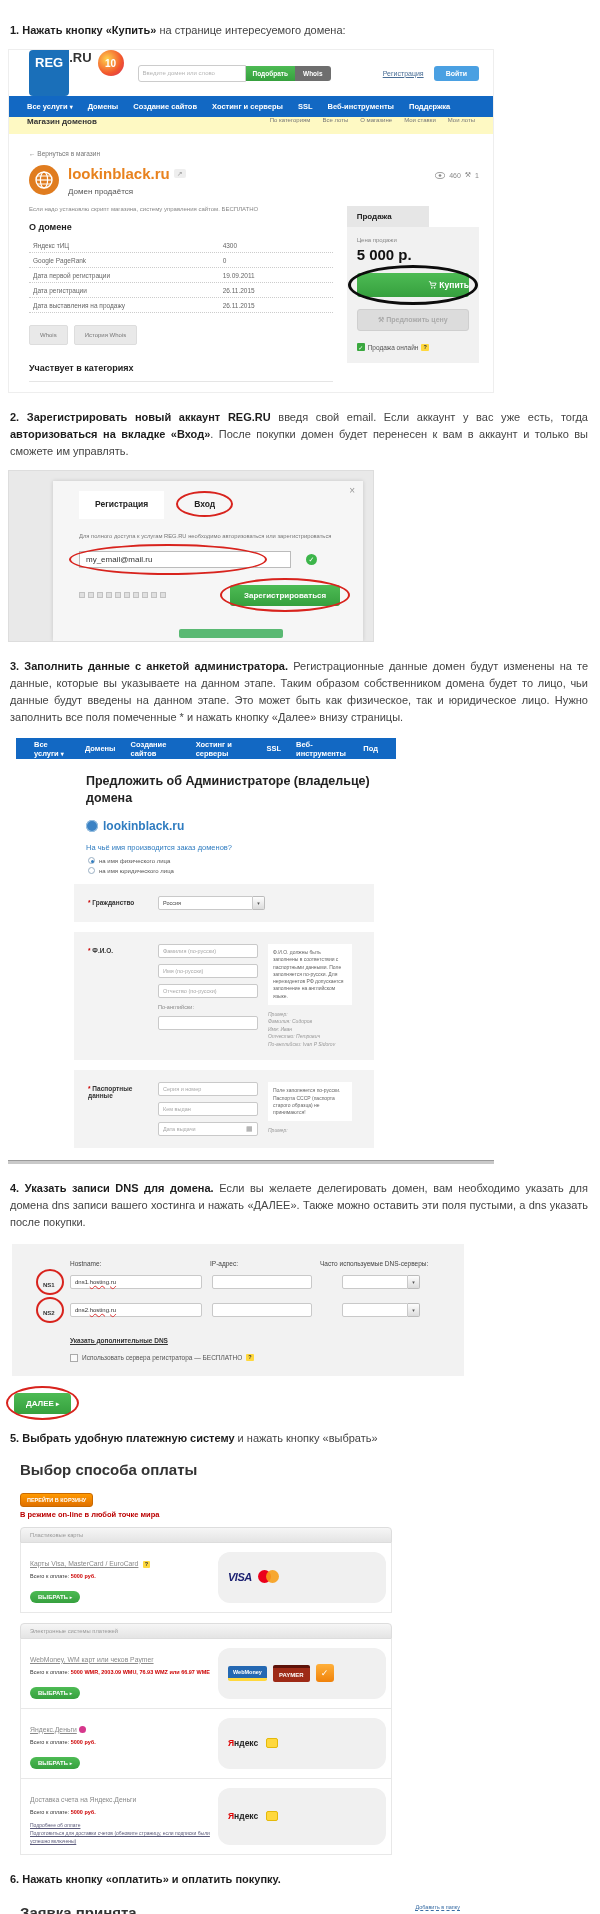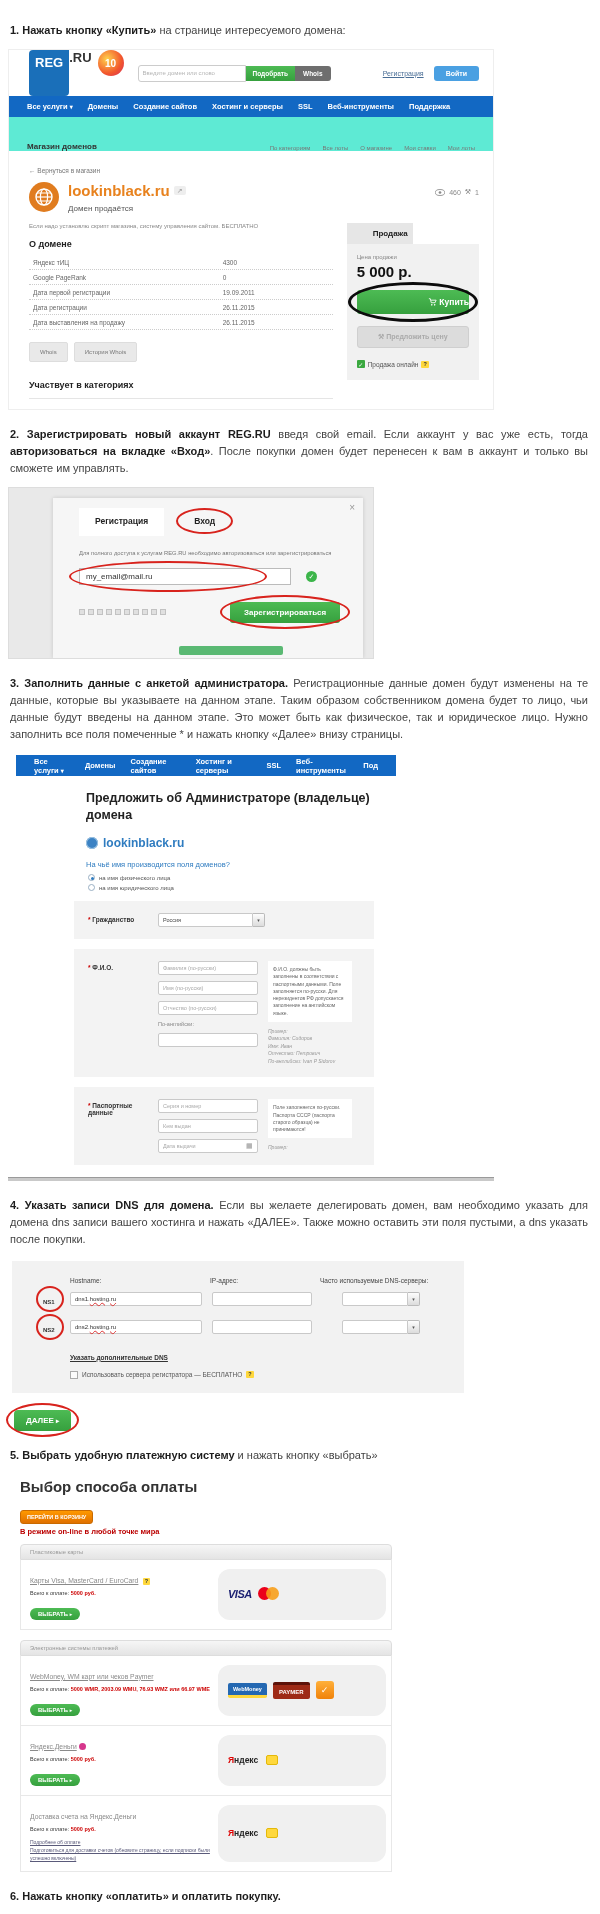--- a/index.html
+++ b/index.html
@@ -24,21 +24,21 @@
   .reg-ru { font-weight:bold; font-size:13px; color:#333; margin-right:6px; }
   .anniv { width:26px; height:26px; border-radius:50%; background:radial-gradient(circle at 35% 35%, #ffd24d, #f2572c 60%, #d42a63); color:#fff; font-size:10px; font-weight:bold; display:flex; align-items:center; justify-content:center; margin-right:14px; }
   .srch { display:flex; align-items:center; }
   .srch-in { width:108px; height:17px; border:1px solid #ccc; border-radius:3px 0 0 3px; font-size:6px; color:#b5b5b5; padding:0 4px; display:flex; align-items:center; background:#fff; }
   .srch .btn-green { font-size:6.5px; padding:4px 7px; border-radius:0; }
   .btn-dark { background:#6e6e6e; color:#fff; font-size:6.5px; font-weight:bold; padding:4px 8px; border-radius:0 3px 3px 0; }
   .s1-hd-right { margin-left:auto; display:flex; align-items:center; gap:10px; }
   .lnk-reg { font-size:7px; color:#4a6e96; text-decoration:underline; }
   .btn-login { background:#4aa0e2; color:#fff; font-size:7px; font-weight:bold; padding:4px 12px; border-radius:3px; }
   .navbar { background:#1268c3; display:flex; align-items:center; gap:15px; padding:0 18px; height:21px; color:#fff; font-size:7.5px; font-weight:bold; }
-  .shopbar { background:#5eead4; display:flex; align-items:flex-end; height:34px; padding:0 18px; }
+  .shopbar { background:#fef9c3; display:flex; align-items:flex-start; height:17px; padding:0 18px; }
   .shopbar .t { font-weight:bold; font-size:8px; color:#333; }
   .shopbar .links { margin-left:auto; display:flex; gap:12px; font-size:6px; color:#777; }
   .s1-body { padding:8px 14px 10px 20px; }
   .back { font-size:6.5px; color:#777; margin:4px 0 8px 0; display:inline-block; }
   .dom-title-row { display:flex; align-items:flex-start; }
   .globe-o { width:30px; height:30px; border-radius:50%; background:#e07c1f; display:flex; align-items:center; justify-content:center; margin-right:9px; }
   .dom-name { color:#e8821e; font-size:15px; font-weight:bold; line-height:1; }
   .ext { background:#eee; color:#999; font-size:7px; padding:1px 3px; margin-left:4px; border-radius:2px; vertical-align:3px; }
   .dom-status { font-size:8px; color:#555; margin-top:4px; }
   .stats { margin-left:auto; font-size:7px; color:#8a8a8a; display:flex; align-items:center; gap:4px; padding-top:6px; }
@@ -46,21 +46,21 @@
   .col-l { width:312px; }
   .promo { font-size:6px; color:#888; margin-bottom:10px; }
   .h-about { font-size:9px; font-weight:bold; color:#222; margin-bottom:6px; }
   .trow { display:flex; font-size:6.5px; color:#666; padding:4px 0 3px 4px; border-bottom:1px dotted #ccc; }
   .trow .v { width:110px; }
   .trow .l { flex:1; }
   .wbtns { margin-top:12px; display:flex; gap:6px; }
   .wbtn { background:#e9e9e9; border:1px solid #ddd; font-size:6px; color:#777; padding:6px 10px; border-radius:2px; }
   .h-cats { font-size:9px; font-weight:bold; color:#222; margin-top:18px; border-bottom:1px solid #e5e5e5; padding-bottom:8px; }
   .col-r { width:136px; margin-left:14px; }
-  .sale-tab { background:#e6e6e6; width:66px; font-size:8px; font-weight:bold; color:#222; padding:6px 26px; }
+  .sale-tab { background:#e6e6e6; width:82px; font-size:8px; font-weight:bold; color:#222; padding:6px 10px; }
   .sale-body { background:#f1f1f1; padding:10px 10px 12px 10px; }
   .sale-pl { font-size:6px; color:#888; }
   .sale-p { font-size:15px; font-weight:bold; color:#111; margin:3px 0 10px 0; }
   .buy-wrap { position:relative; width:100%; margin-bottom:12px; }
   .btn-buy { width:100%; text-align:right; font-size:8.5px; padding:7px 0; }
   .oval-k { position:absolute; left:-9px; top:-8px; right:-9px; bottom:-8px; border:3px solid #0c0c0c; border-radius:50%; pointer-events:none; }
   .btn-offer { width:100%; text-align:center; font-size:7px; color:#aaa; background:#dcdcdc; border:1px solid #cfcfcf; padding:6px 0; border-radius:3px; margin-bottom:12px; font-weight:bold; }
   .online { font-size:6.5px; color:#555; display:flex; align-items:center; gap:3px; }
   .chk-g { width:8px; height:8px; background:#3aa83f; color:#fff; font-size:6px; display:inline-flex; align-items:center; justify-content:center; border-radius:1px; }
 
@@ -341,21 +341,21 @@
       <span>SSL</span>
       <span>Веб-инструменты</span>
       <span>Под</span>
     </div>
     <div class="s3-body">
       <div class="adm-title">Предложить об Администраторе (владельце) домена</div>
       <div class="adm-dom">
         <span class="globe-b"></span>
         <span>lookinblack.ru</span>
       </div>
-      <div class="adm-q">На чьё имя производится поля доменов?</div>
+      <div class="adm-q">На чьё имя производится заказ доменов?</div>
       <div class="radio-row">
           <span class="rad on"></span>
           <span>на имя физического лица</span>
         </div>
       <div class="radio-row">
           <span class="rad"></span>
           <span>на имя юридического лица</span>
         </div>
 
       <div class="fbox">

